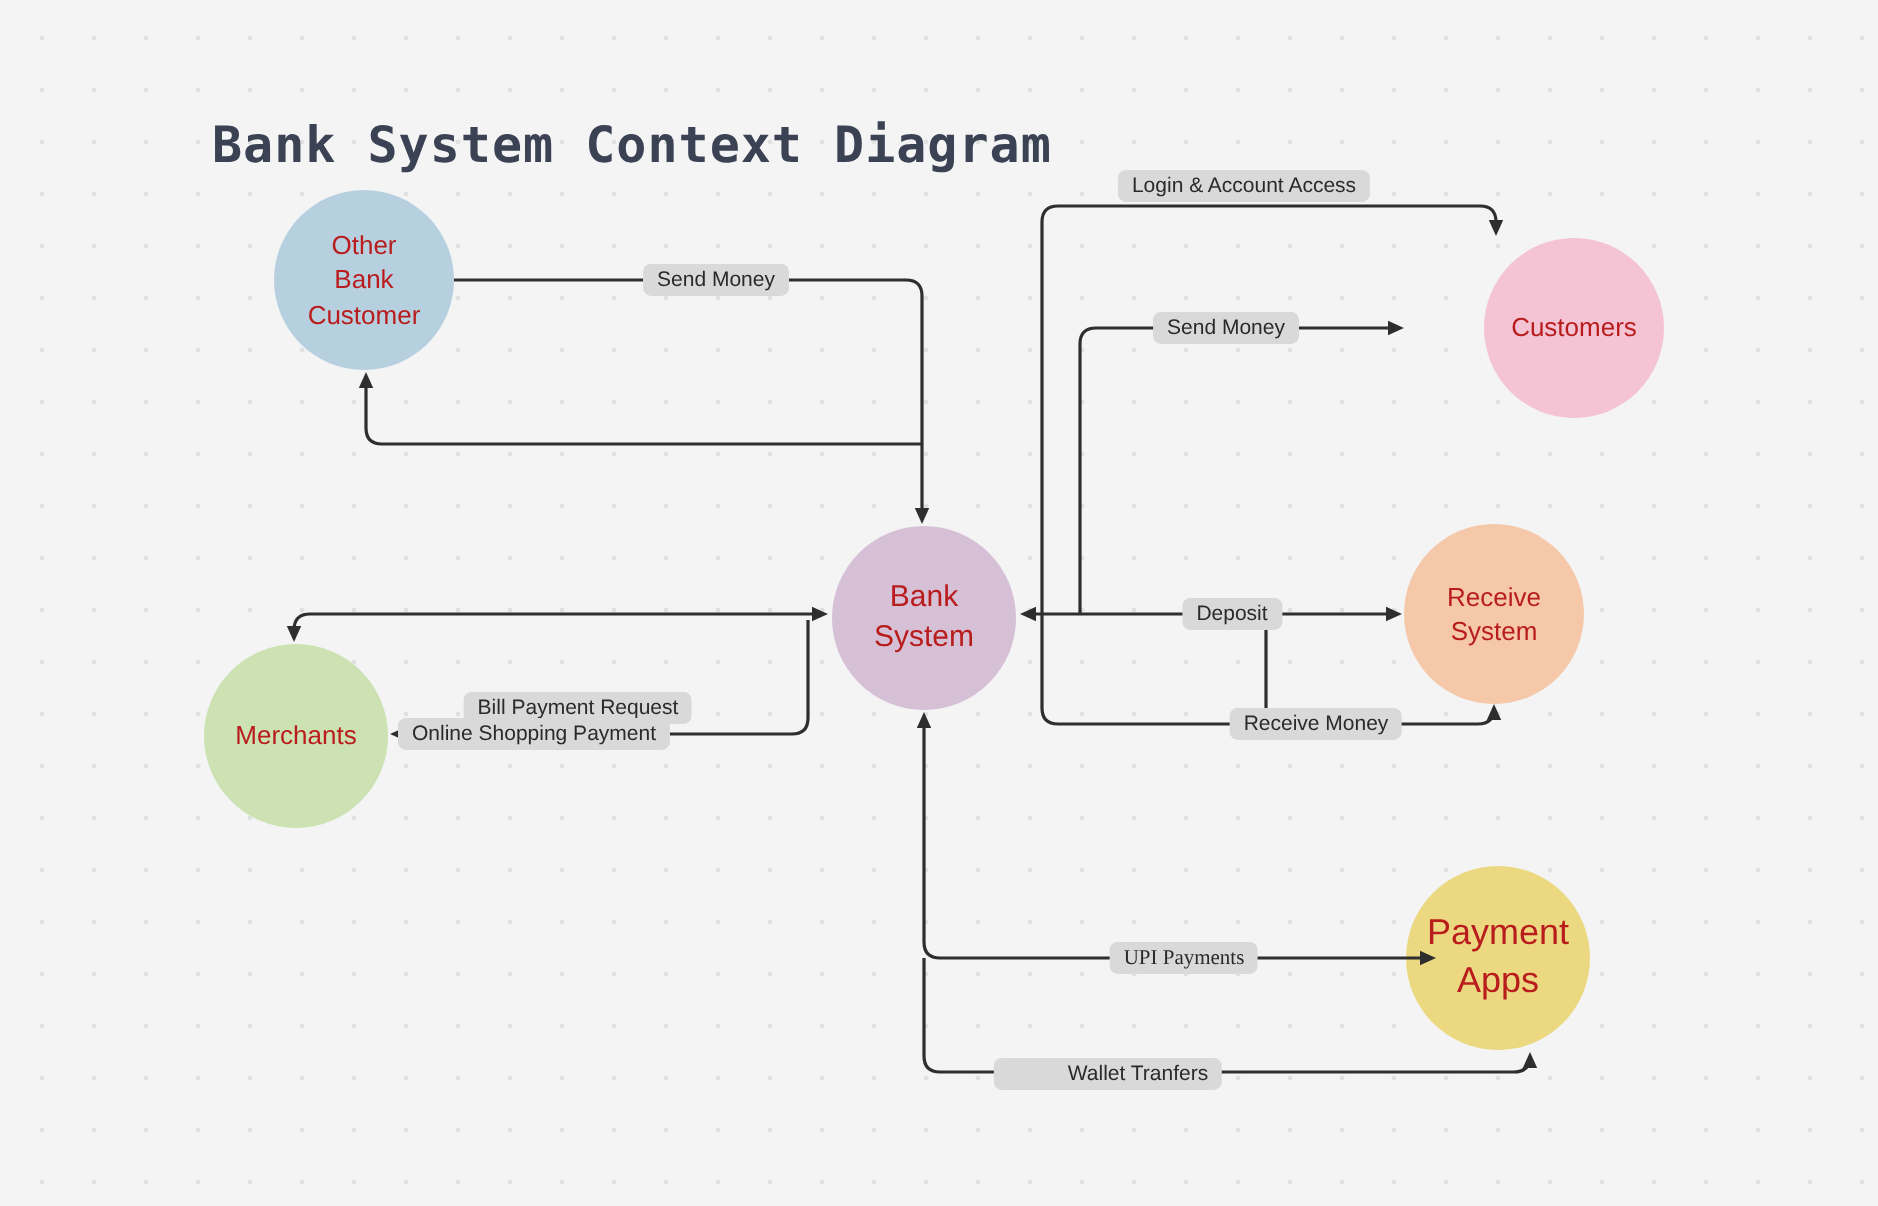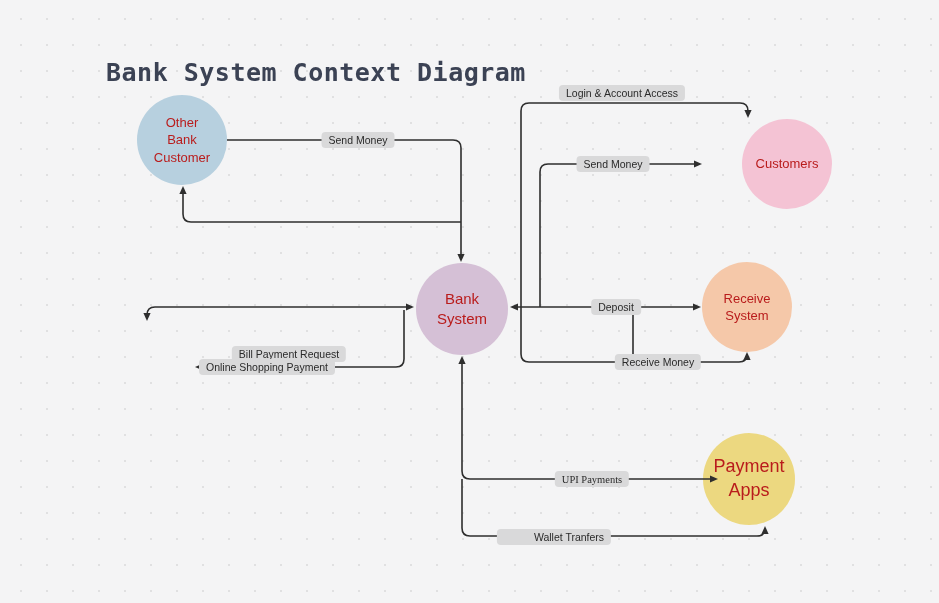--- a/index.html
+++ b/index.html
@@ -52,20 +52,23 @@
         <div>Customers</div>
       </div>
       <div class="node" style="left: 702px; top: 262px; height: 90px; width: 90px; background: rgb(245, 200, 169);">
         <div>Receive</div>
         <div>System</div>
       </div>
       <div class="node" style="left: 416px; top: 263px; height: 92px; width: 92px; background: rgb(213, 192, 214); font-size: 15px;">
         <div>Bank</div>
         <div>System</div>
       </div>
+      <div class="node" style="left: 102px; top: 322px; height: 92px; width: 92px; background: rgb(205, 226, 178);">
+        <div>Merchants</div>
+      </div>
       <div class="node" style="left: 703px; top: 433px; height: 92px; width: 92px; background: rgb(236, 216, 128); font-size: 18px;">
         <div>Payment</div>
         <div>Apps</div>
       </div>
     </div>
   <svg class="edge-layer" xmlns="http://www.w3.org/2000/svg">
       <path d="M227,140 L453,140 Q461,140 461,148 L461,254" class="edge"></path>
       <polygon points="461,262 457.4,254 464.6,254" class="arrow"></polygon>
       <path d="M461,222 L191,222 Q183,222 183,214 L183,194" class="edge"></path>
       <polygon points="183,186 179.4,194 186.6,194" class="arrow"></polygon>

